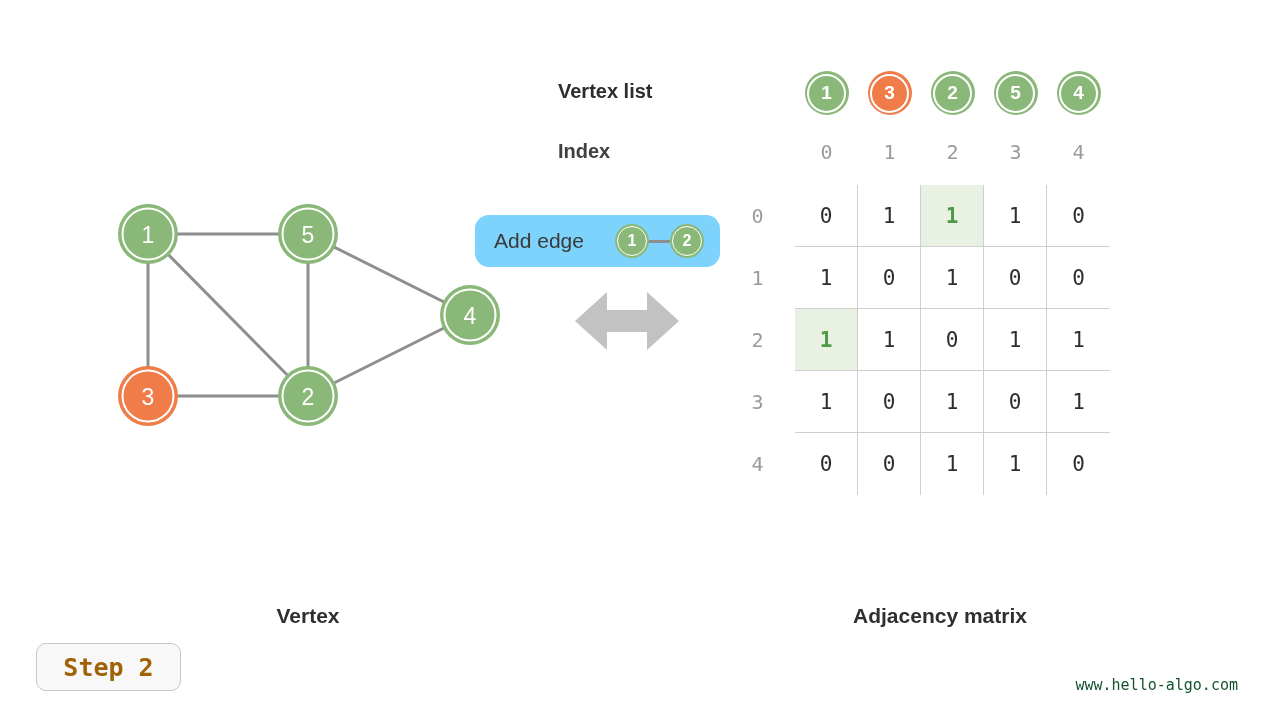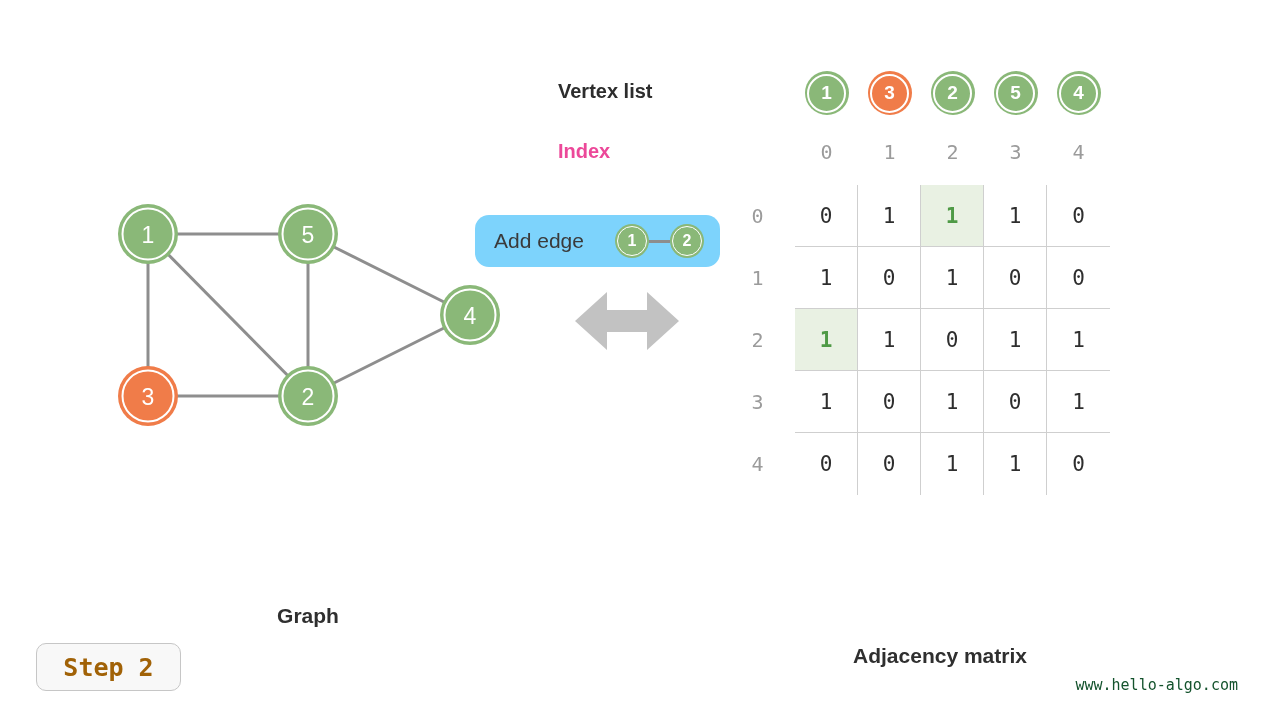--- a/index.html
+++ b/index.html
@@ -21,21 +21,21 @@
              color:#fff;font-size:16px;font-weight:600;flex:0 0 auto;}
   .mini-node::after{content:'';position:absolute;inset:2px;border:1.5px solid #fff;border-radius:50%;}
   .mini-link{width:21px;height:3px;background:#8d8d8d;flex:0 0 auto;}
 
   
   #swap-arrow{position:absolute;left:575px;top:292px;}
 
   
   .right-label{position:absolute;width:220px;text-align:left;}
   #vertex-list-label{left:558px;top:80px;font-size:20px;font-weight:700;color:#2d2d2d;}
-  #index-label{left:558px;top:140px;font-size:20px;font-weight:700;color:#ec4899;}
+  #index-label{left:558px;top:140px;font-size:20px;font-weight:700;color:#404040;}
   #vertex-circles{position:absolute;left:795px;top:71px;display:flex;}
   #index-row{position:absolute;left:795px;top:138px;display:flex;}
   .vslot{width:63px;height:44px;display:flex;align-items:center;justify-content:center;flex:0 0 auto;}
   .islot{width:63px;height:28px;display:flex;align-items:center;justify-content:center;flex:0 0 auto;
          font-family:"DejaVu Sans Mono",monospace;font-size:20px;color:#9b9b9b;}
   .vcircle{position:relative;width:44px;height:44px;border-radius:50%;
            display:flex;align-items:center;justify-content:center;
            color:#fff;font-size:19px;font-weight:600;}
   .vcircle::after{content:'';position:absolute;inset:2.5px;border:2px solid #fff;border-radius:50%;}
 
@@ -47,21 +47,21 @@
   .m-cell{width:63px;height:62px;display:flex;align-items:center;justify-content:center;
           box-sizing:border-box;font-family:"DejaVu Sans Mono",monospace;
           font-size:21px;color:#2e2e2e;flex:0 0 auto;}
   .m-cell.b-right{border-right:1px solid #cfcfcf;}
   .m-cell.b-bottom{border-bottom:1px solid #cfcfcf;}
   .m-cell.hl{background:#e9f1e3;color:#4f9a46;font-weight:700;}
 
   
   .caption{position:absolute;width:320px;text-align:center;font-size:21px;font-weight:700;color:#2f2f2f;}
   #caption-graph{left:148px;top:604px;}
-  #caption-matrix{left:780px;top:604px;margin-top:40px;}
+  #caption-matrix{left:780px;top:604px;}
 
   
   #step-badge{position:absolute;left:36px;top:643px;width:145px;height:48px;
               background:#f8f8f8;border:1.5px solid #c6c6c6;border-radius:10px;
               box-sizing:border-box;display:flex;align-items:center;justify-content:center;
               font-family:"DejaVu Sans Mono",monospace;font-size:25px;font-weight:700;color:#a16207;}
 
   
   #watermark{position:absolute;right:42px;top:676px;
              font-family:"DejaVu Sans Mono",monospace;font-size:15px;color:#14532d;}
@@ -197,19 +197,19 @@
       <div class="m-row">
         <div class="m-label">4</div>
         <div class="m-cell b-right">0</div>
         <div class="m-cell b-right">0</div>
         <div class="m-cell b-right">1</div>
         <div class="m-cell b-right">1</div>
         <div class="m-cell">0</div>
       </div>
     </div>
 
-  <div id="caption-graph" class="caption">Graph</div>
+  <div id="caption-graph" class="caption">Vertex</div>
   <div id="caption-matrix" class="caption">Adjacency matrix</div>
 
   <div id="step-badge">Step 2</div>
   <div id="watermark">www.hello-algo.com</div>
 
 </div>
 
 </body></html>

